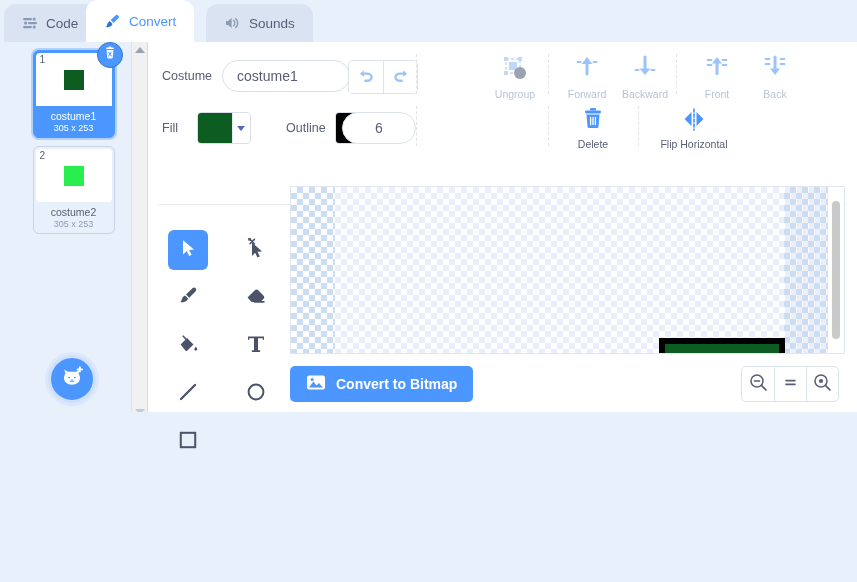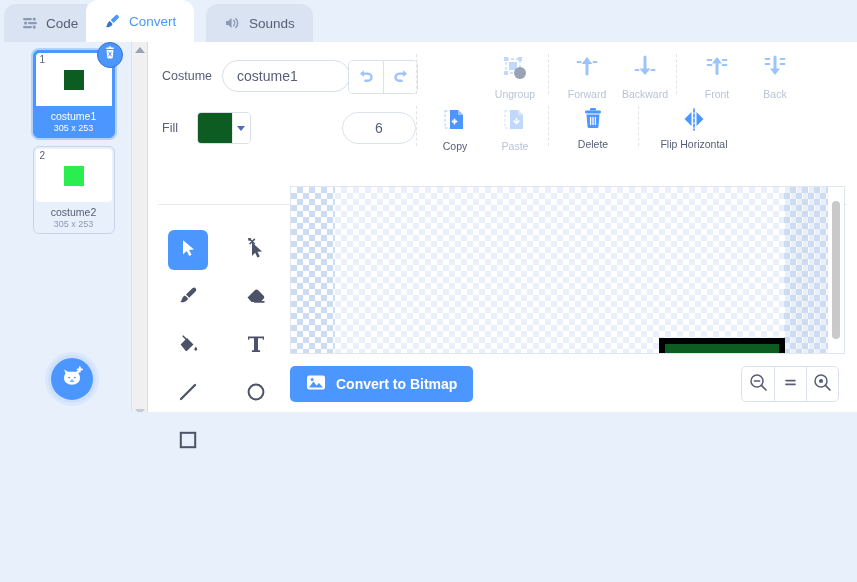--- a/index.html
+++ b/index.html
@@ -423,48 +423,37 @@
       <div style="position:absolute;left:14px;top:10px;display:flex;align-items:center;gap:19px;">
         <span class="lbl">Fill</span>
         <div class="swatch-btn">
           <div class="swatch-color" id="fill-swatch" style="background: rgb(13, 92, 34);"></div>
           <div class="swatch-caret">
               <span class="caret"></span>
             </div>
         </div>
       </div>
 
+      <div style="position:absolute;left:138px;top:10px;display:flex;align-items:center;gap:9px;">
+        <span class="lbl">Outline</span>
+        <div class="swatch-btn">
+          <div class="swatch-color" id="outline-swatch" style="display: flex; align-items: center; justify-content: center; background: rgb(0, 0, 0);">
+            <span style="display:block;width:15px;height:15px;background:#fff;"></span>
+          </div>
+          <div class="swatch-caret">
+              <span class="caret"></span>
+            </div>
+        </div>
+      </div>
 
       <input class="num-input" type="text" style="position: absolute; left: 194px; top: 10px;" value="6">
 
       <div class="vdiv" style="position:absolute;left:268px;top:4px;"></div>
 
-      <div class="tool-btn" style="position:absolute;left:278px;top:4px;">
-        <span>
-          <svg width="28" height="28" viewBox="0 0 28 28">
-            <rect x="4" y="5" width="13" height="17" fill="none" stroke="#bfd8fb" stroke-width="1.4" stroke-dasharray="2.5 2"></rect>
-            <path d="M9 4h8l5 5v14H9z" fill="#4c97ff"></path>
-            <path d="M17 4v5h5" fill="#9cc4fb"></path>
-            <path d="M15.5 15.5h-4M13.5 13.5v4" stroke="#fff" stroke-width="1.8" stroke-linecap="round"></path>
-          </svg>
-        </span>
-        <span class="cap">Copy</span>
-      </div>
-
-      <div class="tool-btn disabled" style="position:absolute;left:338px;top:4px;">
-        <span>
-          <svg width="28" height="28" viewBox="0 0 28 28">
-            <rect x="4" y="5" width="13" height="17" fill="none" stroke="#dbe7fb" stroke-width="1.4" stroke-dasharray="2.5 2"></rect>
-            <path d="M9 4h8l5 5v14H9z" fill="#bfd8fb"></path>
-            <path d="M17 4v5h5" fill="#d6e5fb"></path>
-            <path d="M15.5 12.5v4.5M13 15l2.5 2.5L18 15" stroke="#fff" stroke-width="1.6" fill="none" stroke-linecap="round" stroke-linejoin="round"></path>
-          </svg>
-        </span>
-        <span class="cap">Paste</span>
-      </div>
+
 
       <div class="vdiv" style="position:absolute;left:400px;top:4px;"></div>
 
       <div class="tool-btn" style="position:absolute;left:410px;top:4px;width:70px;">
         <span>
           <svg width="26" height="26" viewBox="0 0 26 26">
             <rect x="5" y="4.5" width="16" height="3" rx="1.4" fill="#4c97ff"></rect>
             <rect x="10" y="2" width="6" height="2.6" rx="1.2" fill="#4c97ff"></rect>
             <path d="M6.5 8.5h13l-1 12a1.6 1.6 0 0 1-1.6 1.5H9.1a1.6 1.6 0 0 1-1.6-1.5z" fill="#4c97ff"></path>
             <path d="M10.6 11.5v7M13 11.5v7M15.4 11.5v7" stroke="#fff" stroke-width="1.3" stroke-linecap="round"></path>

